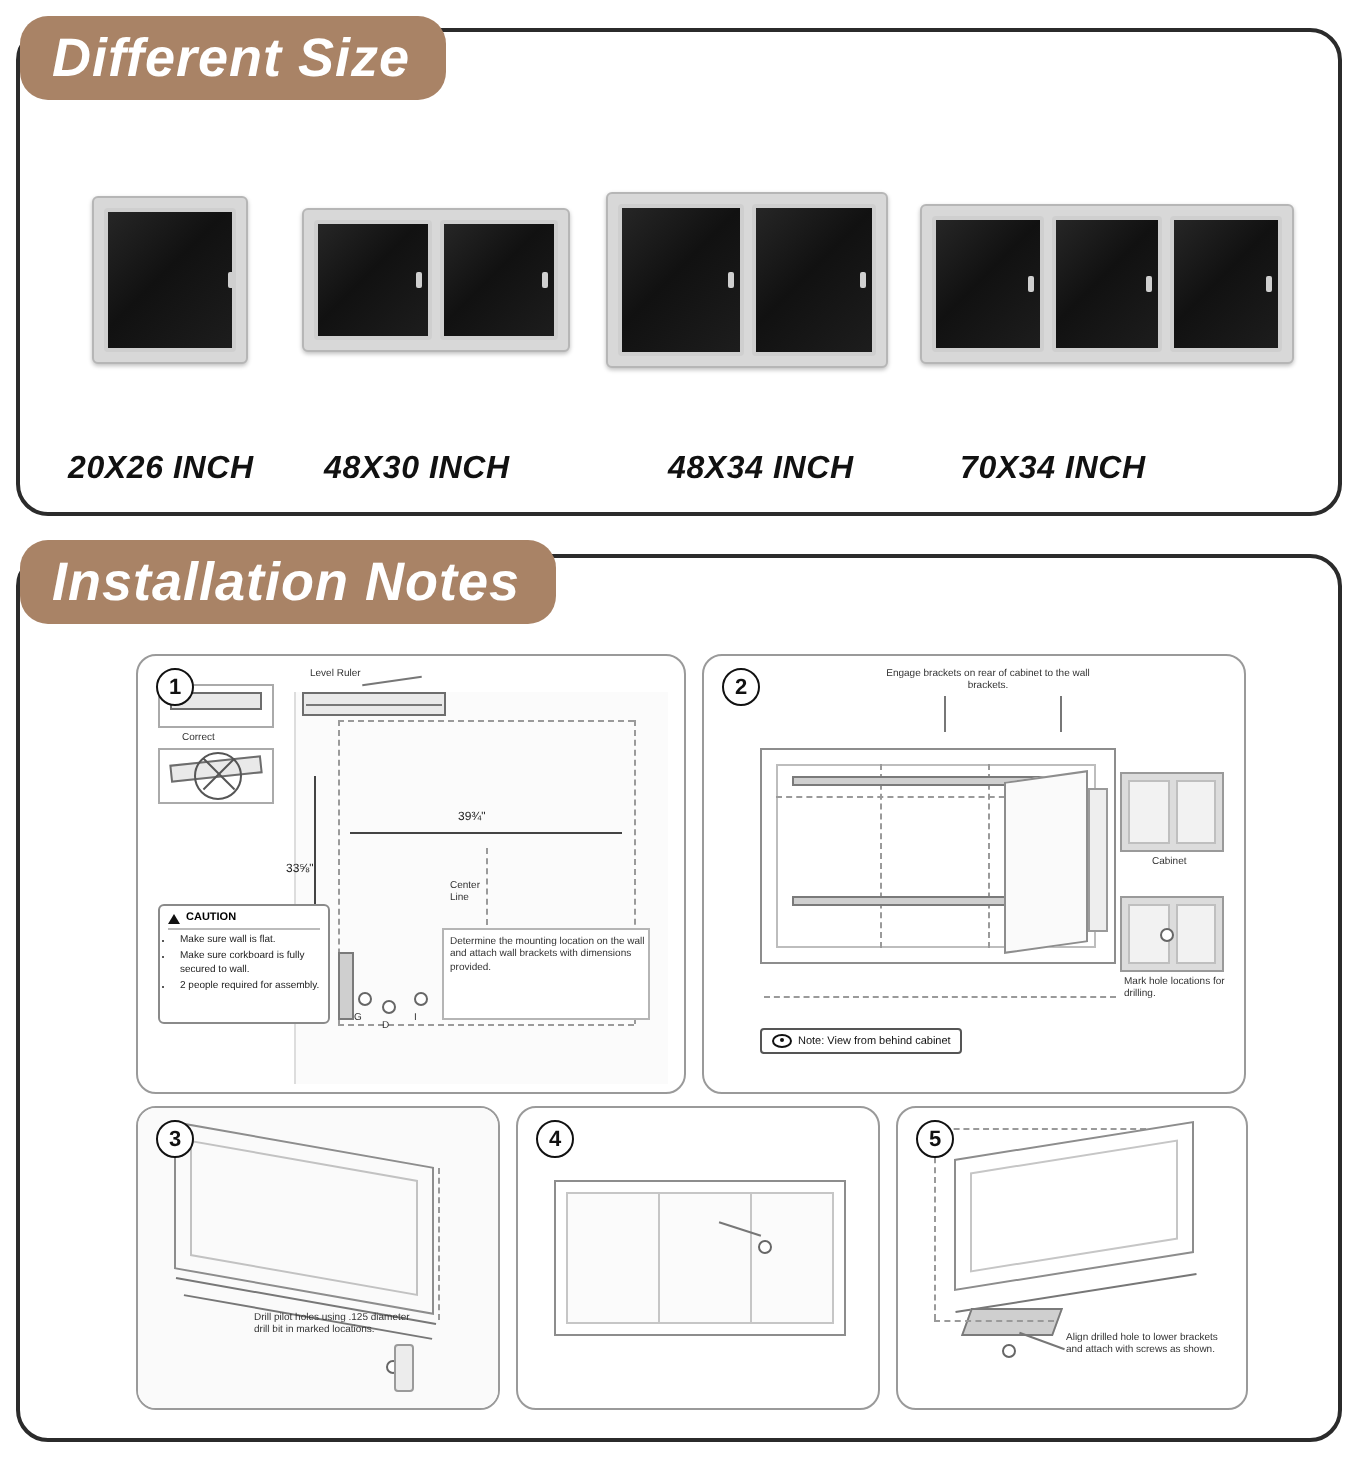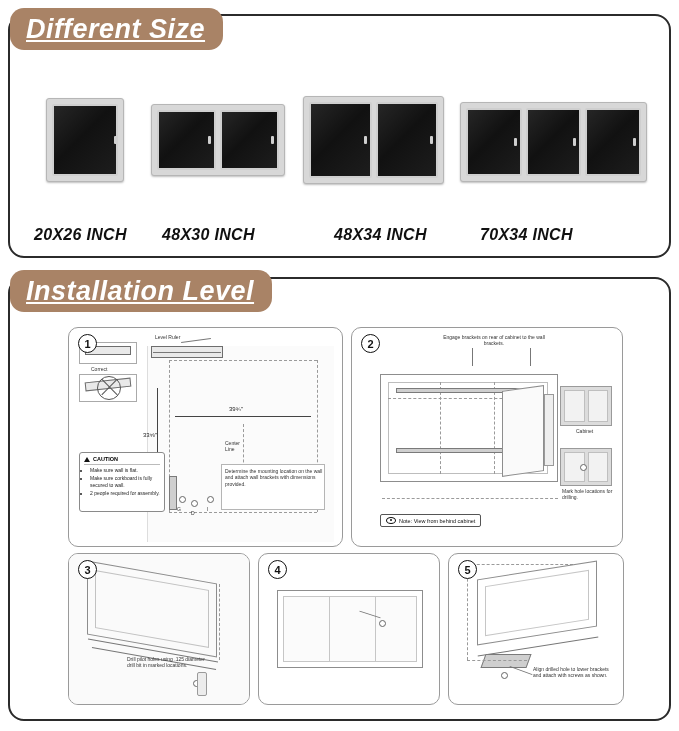--- a/index.html
+++ b/index.html
@@ -25,21 +25,20 @@
     background:#a98366;
     color:#ffffff;
     font-weight:bold;
     font-style:italic;
     letter-spacing:.5px;
     border-radius:14px 14px 14px 14px;
     display:flex;align-items:center;
     padding:0 18px 0 16px;
     box-sizing:border-box;
     white-space:nowrap;
-    text-decoration:underline;
   }
   #size-tab{left:10px;top:8px;height:42px;font-size:27px;}
   #notes-tab{left:10px;top:270px;height:42px;font-size:27px;}
 
   
   .size-row{position:absolute;left:0;top:60px;width:663px;height:180px;}
   .cab{position:absolute;background:#d8d8d8;border:1px solid #b6b6b6;border-radius:3px;
        box-shadow:0 1px 2px rgba(0,0,0,.25);display:flex;box-sizing:border-box;padding:5px;gap:4px;}
   .pane{flex:1;background:linear-gradient(135deg,#262626 0%,#111 45%,#1d1d1d 100%);
         border:2px solid #cfcfcf;border-radius:2px;position:relative;box-sizing:border-box;}
@@ -275,13 +274,13 @@
       <div class="ln hl" style="left:28px;top:92px;width:122px;transform:rotate(-9deg);"></div>
       <div class="bracket" style="left:34px;top:100px;width:46px;height:14px;transform:skewX(-20deg);"></div>
       <div class="screw" style="left:52px;top:118px;"></div>
       <div class="ln hl" style="left:60px;top:116px;width:24px;transform:rotate(20deg);"></div>
       <div class="tiny" style="left:84px;top:112px;width:78px;">Align drilled hole to lower brackets and attach with screws as shown.</div>
       <div class="dash-h" style="left:18px;top:106px;width:60px;"></div>
     </div>
 
   </div>
 </div>
-<div class="tab" id="notes-tab">Installation Level</div>
+<div class="tab" id="notes-tab">Installation Notes</div>
 
 </body></html>

